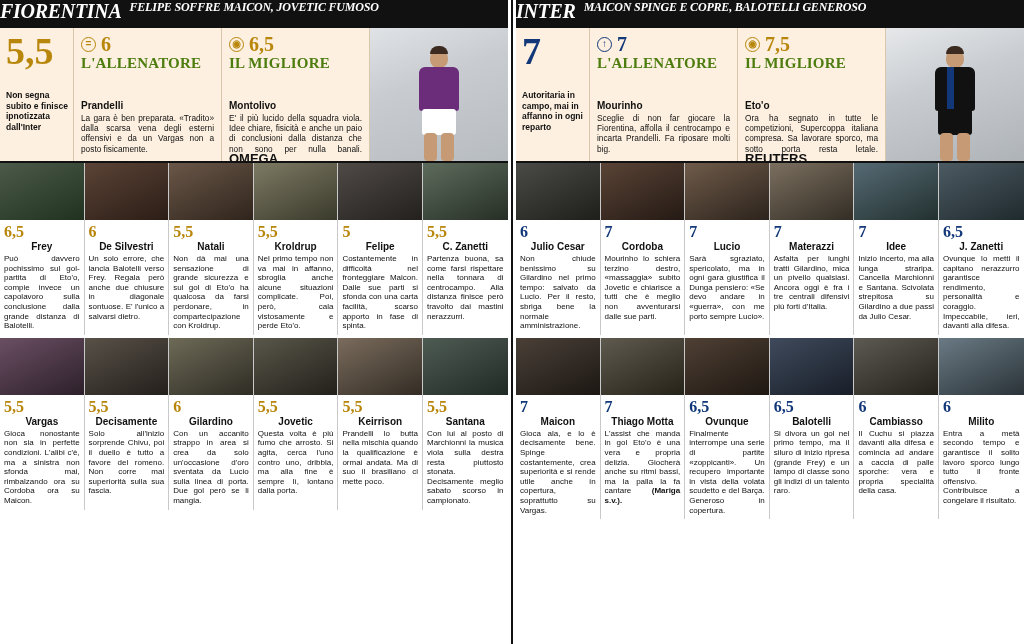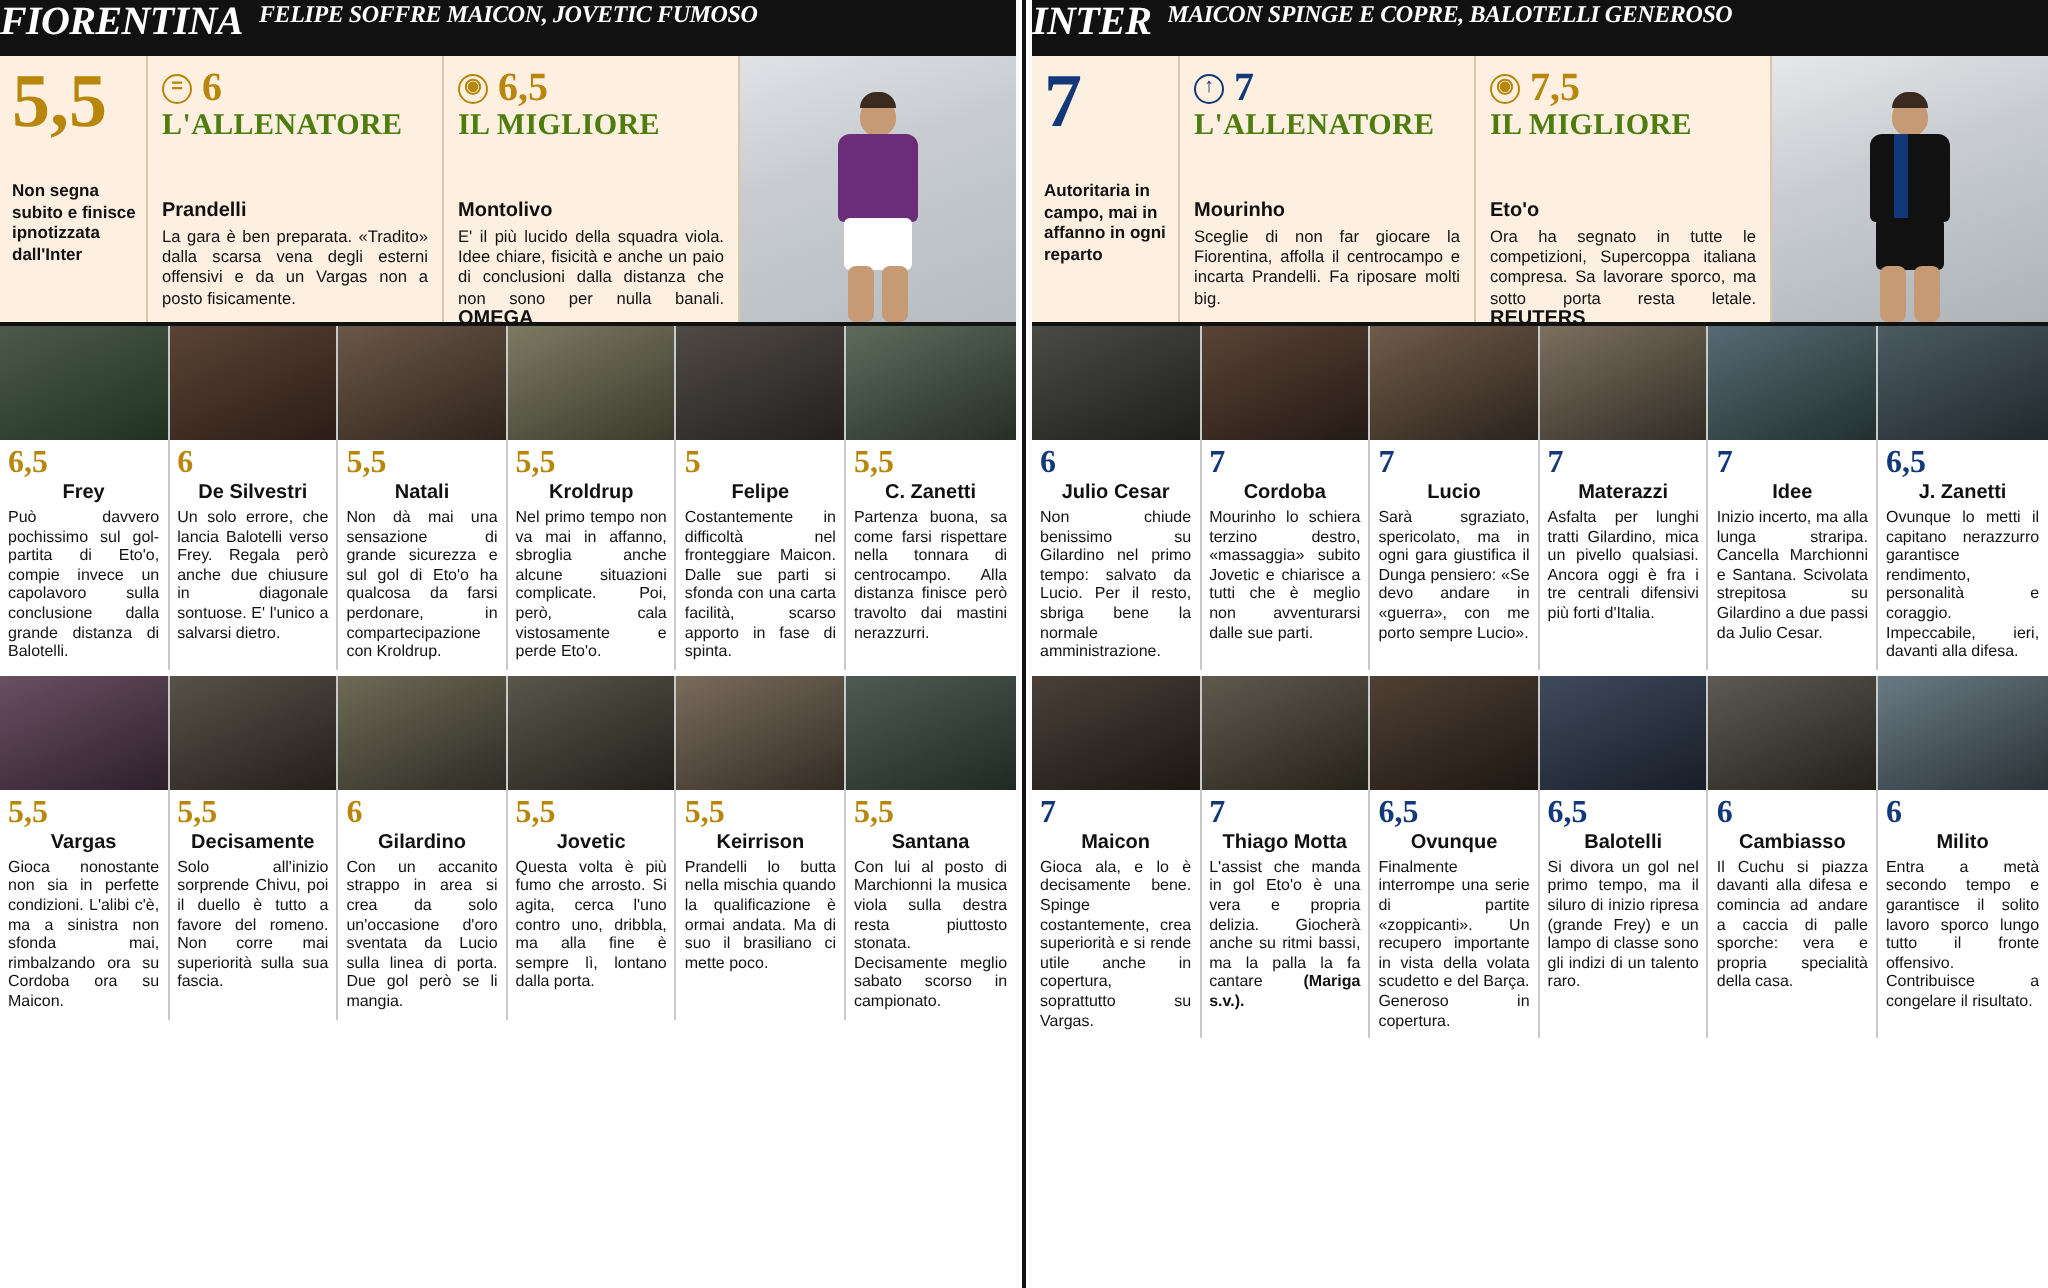--- a/index.html
+++ b/index.html
@@ -114,21 +114,21 @@
     font-size:10px;
     margin-bottom:2px;
     margin-top:28px;
   }
   .cell-body {
     font-size:8.3px;
     line-height:10.2px;
     text-align:justify;
     color:#111;
   }
-  .cell-body .src { font-weight:bold; font-size:10px; }
+  .cell-body .src { font-weight:bold; font-size:13px; }
 
   .topblock .photo {
     flex:1;
     position:relative;
     overflow:hidden;
   }
   .ph-fio { background:linear-gradient(160deg,#dfe3e6 0%,#c8ccd0 40%,#b7bcc0 100%); }
   .ph-int { background:linear-gradient(160deg,#e6e8ea 0%,#c9cdd1 40%,#aeb3b8 100%); }
   .player-fig {
     position:absolute; bottom:0; left:50%; transform:translateX(-50%);

